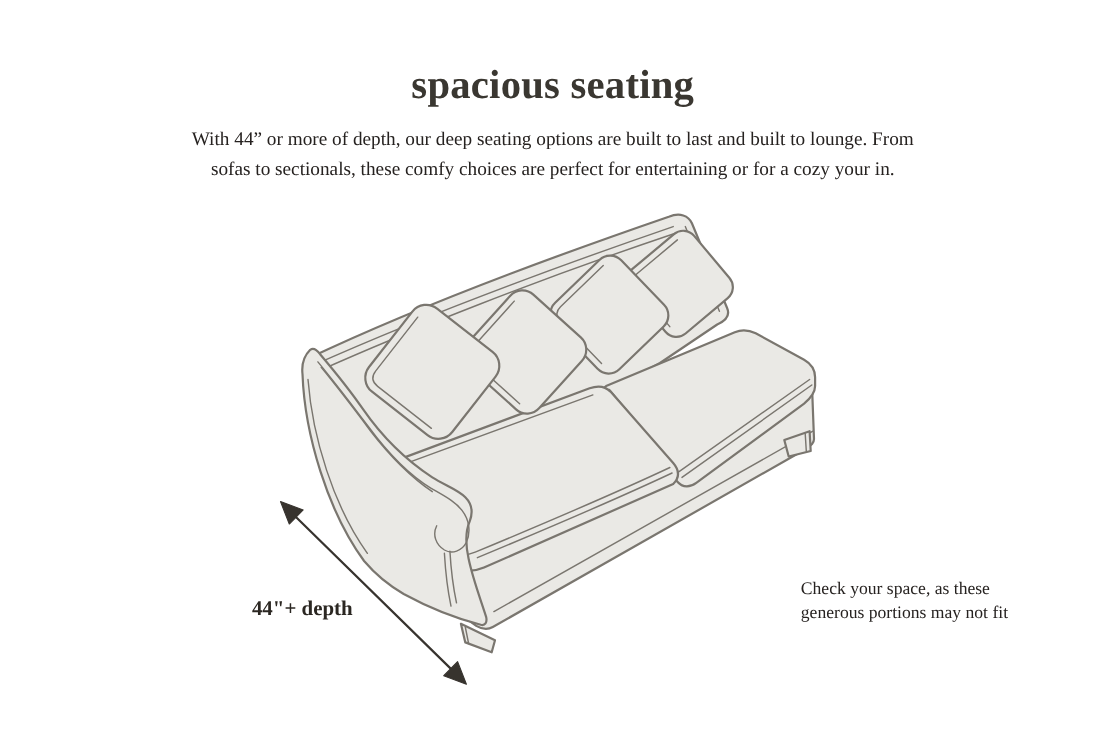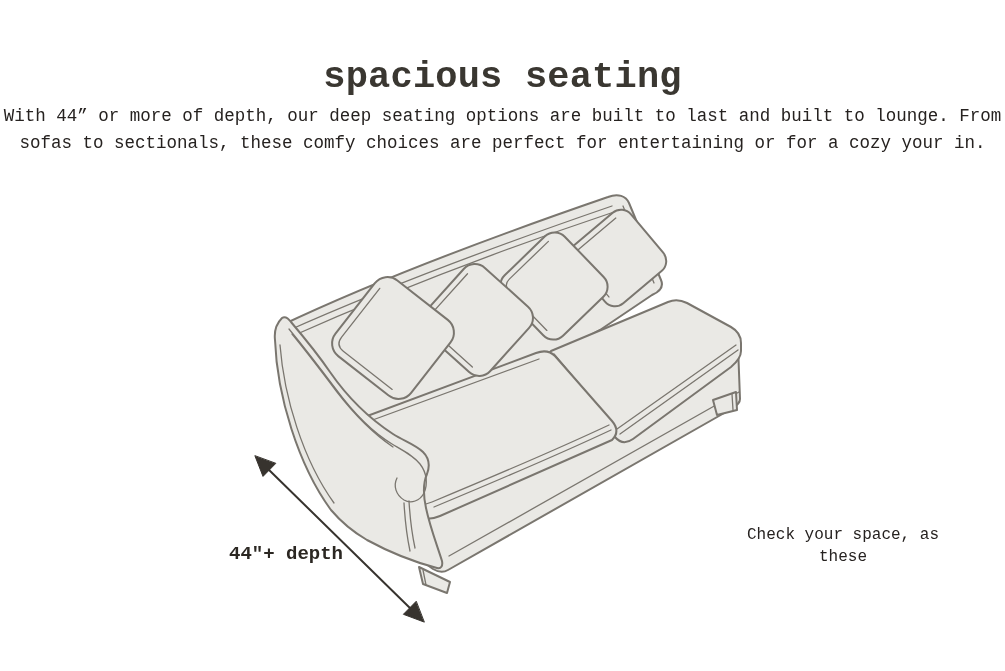--- a/index.html
+++ b/index.html
@@ -9,33 +9,33 @@
     --sofa-fill:#eae9e5;
     --arrow:#37332e;
     --bg:#ffffff;
   }
   html,body{margin:0;padding:0;background:#fff;}
   .stage{
     position:relative;
     width:1005px;height:671px;
     background:var(--bg);
     overflow:hidden;
-    font-family:Liberation Mono, monospace;
+    font-family:Liberation Serif, serif;
     color:var(--ink);
   }
   .title{
     position:absolute;left:0;top:56px;width:1005px;
     text-align:center;
     font-size:37px;font-weight:700;
     color:var(--title-ink);
     letter-spacing:0.2px;
     margin:0;
   }
   .intro{
-    position:absolute;left:0;top:103px;width:1005px;
+    position:absolute;left:0;top:113px;width:1005px;
     text-align:center;
     font-size:17.5px;line-height:27px;
     color:var(--ink);
   }
   .sofa-svg{position:absolute;left:0;top:0;}
   .sofa-svg path,.sofa-svg rect{
     stroke:var(--line);
     stroke-width:2;
     stroke-linejoin:round;
     stroke-linecap:round;
@@ -59,21 +59,21 @@
   .mu-icon{flex:0 0 auto;display:block;}
   .mu-icon circle,.mu-icon rect,.mu-icon path,.mu-icon line{
     stroke:#34312c;fill:none;stroke-linejoin:round;stroke-linecap:round;
   }
   .mu-title{
     font-size:14.5px;font-weight:700;letter-spacing:3.2px;
     color:#2f2b26;white-space:nowrap;
   }
   .mu-note{
     margin-top:11px;
-    text-align:center;
+    text-align:left;
     font-size:16px;line-height:21.5px;
     color:var(--ink);
   }
 </style>
 </head>
 <body>
 
 <div class="stage">
 
   <h1 class="title">spacious seating</h1>
@@ -176,16 +176,17 @@
       <path class="arrow-head" d="M 255,456 L 263,476.4 L 275.6,463.6 Z"></path>
       <path class="arrow-head" d="M 424,622 L 403.4,614.3 L 416,601.5 Z"></path>
     </g>
   </svg>
 
   <div class="dim-label">44"+ depth</div>
 
   <div class="measure-up">
     <div class="mu-note">
       <div>Check your space, as these</div>
+      <div>generous portions may not fit</div>
     </div>
   </div>
 
 </div>
 
 </body></html>

